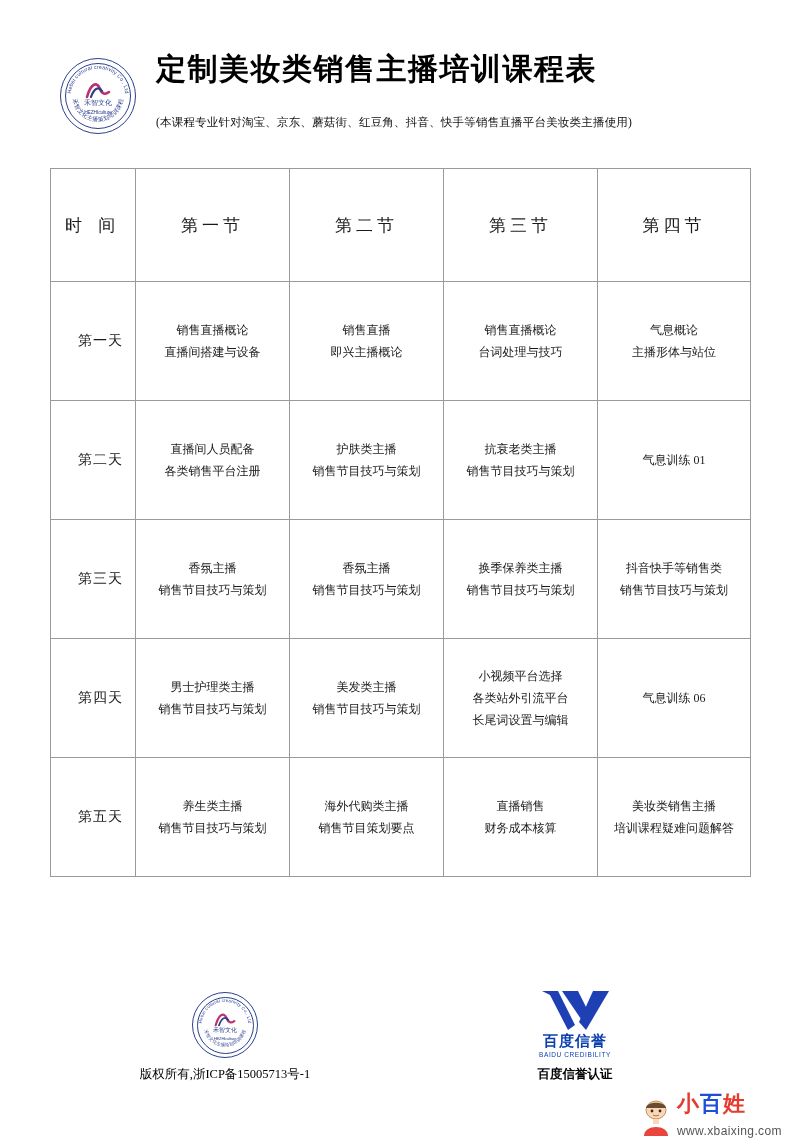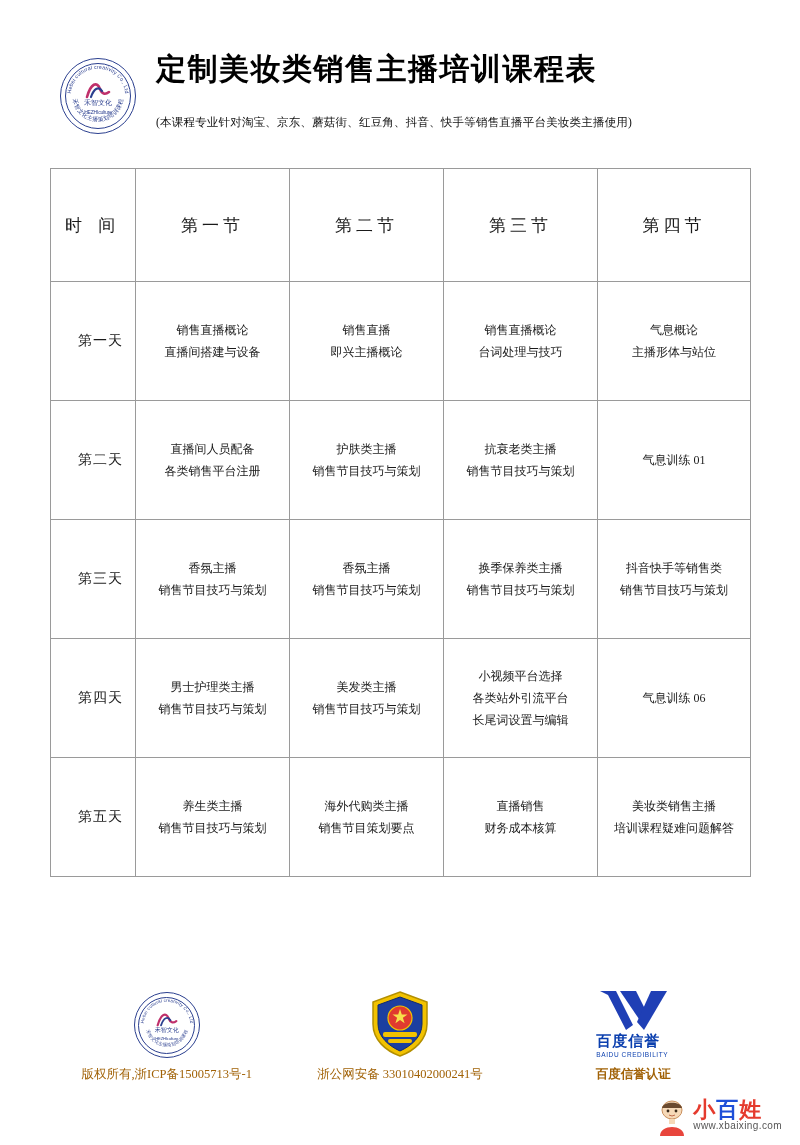--- a/index.html
+++ b/index.html
@@ -171,21 +171,21 @@
   }
   .footer-item .badge {
     height: 70px;
     display: flex;
     align-items: flex-end;
     justify-content: center;
   }
   .footer-text {
     font-size: 12.5px;
     margin-top: 8px;
-    color: #a16207;
+    color: #000000;
     white-space: nowrap;
   }
   .footer-text.bold {
     font-weight: bold;
   }
 
   .seal-sm {
     width: 66px;
     height: 66px;
     border-radius: 50%;
@@ -210,21 +210,21 @@
   .police-badge {
     width: 62px;
     height: 68px;
     position: relative;
   }
 
   
   .baidu {
     display: flex;
     flex-direction: column;
-    align-items: flex-start;
+    align-items: center;
   }
   .baidu .v-mark {
     width: 74px;
     height: 42px;
   }
   .baidu .bd-cn {
     font-size: 15px;
     font-weight: bold;
     color: #0b3fae;
     letter-spacing: 1px;
@@ -237,21 +237,21 @@
     letter-spacing: 0.6px;
     font-family: "Liberation Sans", sans-serif;
   }
 
   
   .watermark {
     position: absolute;
     right: 18px;
     bottom: 8px;
     display: flex;
-    align-items: flex-start;
+    align-items: flex-end;
     gap: 4px;
   }
   .wm-figure {
     width: 34px;
     height: 38px;
     position: relative;
   }
   .wm-text {
     display: flex;
     flex-direction: column;
@@ -260,24 +260,24 @@
   }
   .wm-cn {
     font-size: 22px;
     font-weight: bold;
     color: #e53b2e;
     letter-spacing: 1px;
     font-family: "Liberation Sans", sans-serif;
   }
   .wm-cn .blue { color: #1f4fd8; }
   .wm-en {
-    font-size: 10px;
+    font-size: 12px;
     color: #555;
     letter-spacing: 0.4px;
-    margin-top: 0;
+    margin-top: 10px;
     font-family: "Liberation Sans", sans-serif;
   }
 </style>
 </head>
 <body>
 
 <div class="header">
   <div class="logo-wrap">
     <div class="seal">
       <svg class="seal-arc" viewBox="0 0 76 76">
@@ -480,33 +480,20 @@
           </svg>
           <div class="seal-name">
             <span>禾智文化</span><br>
             <span class="en">HEZHIculture</span>
           </div>
         </div>
       </div>
       <div class="footer-text">版权所有,浙ICP备15005713号-1</div>
     </div>
 
-    <div class="footer-item">
-      <div class="badge">
-        <svg class="police-badge" viewBox="0 0 62 68">
-          <path d="M31 2 L58 12 L58 34 C58 50 45 61 31 66 C17 61 4 50 4 34 L4 12 Z" fill="#f2c200" stroke="#b38f00" stroke-width="1.5"></path>
-          <path d="M31 7 L53 15 L53 34 C53 47 42 56 31 61 C20 56 9 47 9 34 L9 15 Z" fill="#1b3fa0" stroke="#0f2a70" stroke-width="1"></path>
-          <circle cx="31" cy="28" r="12" fill="#e03a2f" stroke="#f2c200" stroke-width="1.2"></circle>
-          <polygon points="31,19 32.8,24.4 38.5,24.4 33.9,27.8 35.6,33.2 31,29.9 26.4,33.2 28.1,27.8 23.5,24.4 29.2,24.4" fill="#f7e04a"></polygon>
-          <rect x="14" y="42" width="34" height="5" rx="2" fill="#f2c200"></rect>
-          <rect x="19" y="49" width="24" height="4" rx="2" fill="#f2c200"></rect>
-        </svg>
-      </div>
-      <div class="footer-text">浙公网安备 33010402000241号</div>
-    </div>
 
     <div class="footer-item">
       <div class="badge">
         <div class="baidu">
           <svg class="v-mark" viewBox="0 0 74 42">
             <polygon points="4,2 20,2 37,36 30,41 12,6" fill="#1f3fb5"></polygon>
             <polygon points="24,2 40,2 53,28 45,33" fill="#1f3fb5"></polygon>
             <polygon points="55,2 71,2 48,41 41,33" fill="#1f3fb5"></polygon>
           </svg>
           <div class="bd-cn">百度信誉</div>

